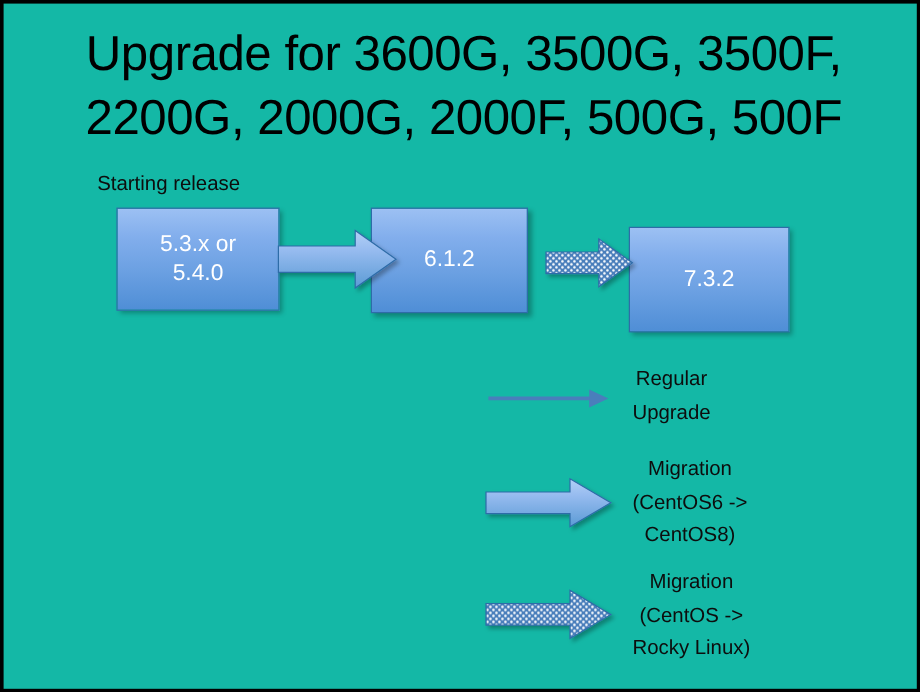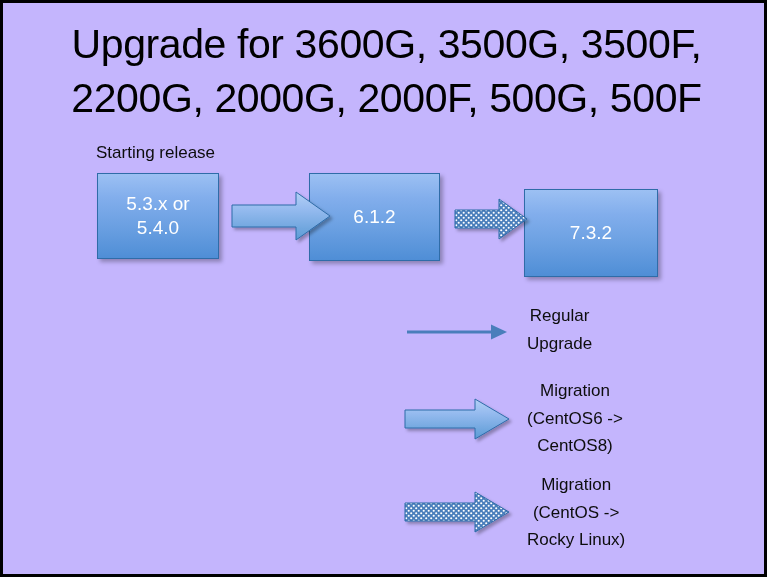--- a/index.html
+++ b/index.html
@@ -8,21 +8,21 @@
     background: #ffffff;
   }
   body {
     font-family: "Liberation Sans", sans-serif;
   }
 
   #slide {
     position: relative;
     width: 767px;
     height: 577px;
-    background: #c4b5fd;
+    background: #14b8a6;
     border: 3px solid #000000;
     box-sizing: border-box;
     overflow: hidden;
   }
 
   
   #title {
     position: absolute;
     left: 18px;
     top: 14px;
@@ -32,21 +32,21 @@
     line-height: 1.32;
     color: #000000;
     font-family: "Liberation Sans", sans-serif;
     letter-spacing: -0.4px;
     white-space: pre-line;
   }
 
   
   #starting-release-label {
     position: absolute;
-    left: 93px;
+    left: 78px;
     top: 140px;
     font-size: 17px;
     color: #0d0d0d;
   }
 
   .node-box {
     position: absolute;
     box-sizing: border-box;
     border: 1px solid #2f6ca8;
     background: linear-gradient(to bottom, #9cc0f3 0%, #82aeec 28%, #6ba0e2 62%, #4f8ed6 100%);
@@ -54,21 +54,21 @@
     color: #ffffff;
     font-size: 19px;
     line-height: 1.28;
     display: flex;
     align-items: center;
     justify-content: center;
     text-align: center;
     white-space: pre-line;
   }
 
-  #box-1 { left: 94px;  top: 170px; width: 122px; height: 86px; }
+  #box-1 { left: 94px;  top: 170px; width: 136px; height: 86px; }
   #box-2 { left: 306px; top: 170px; width: 131px; height: 88px; }
   #box-3 { left: 521px; top: 186px; width: 134px; height: 88px; }
 
   
   .arrow-holder {
     position: absolute;
   }
   .arrow-holder svg { display: block; overflow: visible; }
 
   #arrow-flow-1 { left: 229px; top: 189px; width: 98px; height: 48px; }

